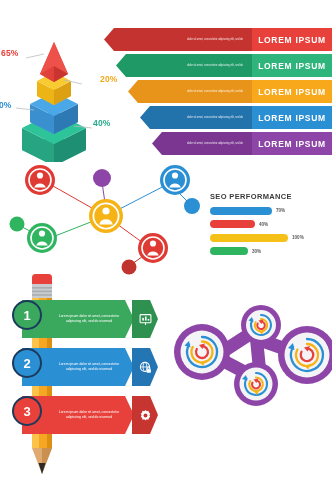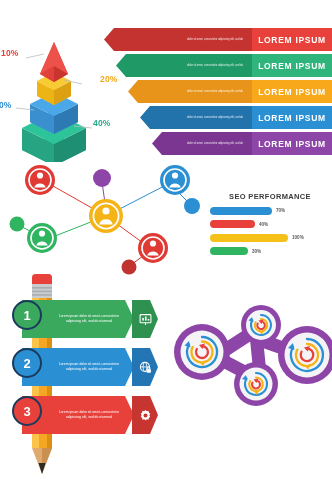--- a/index.html
+++ b/index.html
@@ -48,21 +48,21 @@
     white-space: normal;
   }
 
   
   #network-block { left: 8px; top: 160px; width: 196px; height: 118px; }
 
   
   #seo-block { left: 210px; top: 192px; width: 120px; height: 72px; }
   #seo-title {
     font-size: 7.5px; font-weight: 700; color: #3b3b3b;
-    letter-spacing: .35px; text-align: center; width: 100%;
+    letter-spacing: .35px; text-align: left; width: 100%;
   }
   .seo-row { position: relative; height: 8px; margin-top: 5.5px; display: flex; align-items: center; }
   .seo-bar { height: 8px; border-radius: 4px; }
   .seo-val { font-size: 4.6px; font-weight: 700; color: #58595b; margin-left: 4px; white-space: nowrap; }
 
   
   #pencil-block { left: 8px; top: 272px; width: 150px; height: 218px; }
   .step-banner { position: absolute; height: 38px; }
   .step-arrow {
     position: absolute; left: 0; top: 0; height: 38px;
@@ -122,21 +122,21 @@
         <polygon points="40,52 54,20 54,60 40,52" fill="#e0413a"></polygon>
         <polygon points="68,52 54,20 54,60 68,52" fill="#c9342f"></polygon>
         <polygon points="40,52 54,20 68,52 54,44" fill="#ee5149"></polygon>
       </g>
 
       <line x1="26" y1="36" x2="44" y2="32" stroke="#b9bcc0" stroke-width="0.8"></line>
       <line x1="64" y1="58" x2="82" y2="62" stroke="#b9bcc0" stroke-width="0.8"></line>
       <line x1="16" y1="86" x2="34" y2="88" stroke="#b9bcc0" stroke-width="0.8"></line>
       <line x1="74" y1="104" x2="92" y2="106" stroke="#b9bcc0" stroke-width="0.8"></line>
     </svg>
-    <div class="pyr-label" style="left:1px;  top:26px; color:#e8403a;">10%</div>
+    <div class="pyr-label" style="left:1px;  top:26px; color:#e8403a;">65%</div>
     <div class="pyr-label" style="left:100px; top:52px; color:#f0a81a;">20%</div>
     <div class="pyr-label" style="left:-6px; top:78px; color:#2b8fd4;">30%</div>
     <div class="pyr-label" style="left:93px; top:96px; color:#26a98a;">40%</div>
   </div>
 
   <div class="banner nosel" style="left:104px; top:28px; width:228px;">
     <div class="arrow-part" style="left:0; width:148px; background:#c4332f;">
       <div class="sub">dolor sit amet, consectetur adipiscing elit, sed do</div>
     </div>
     <div class="label-part" style="left:148px; width:80px; background:#e8403a;">

